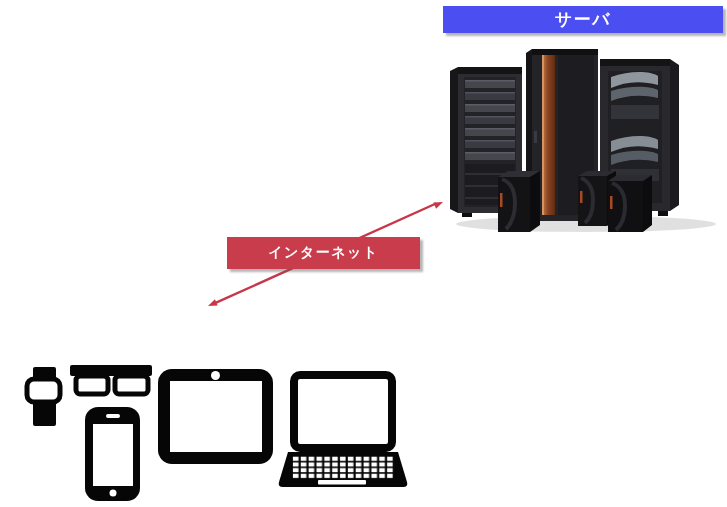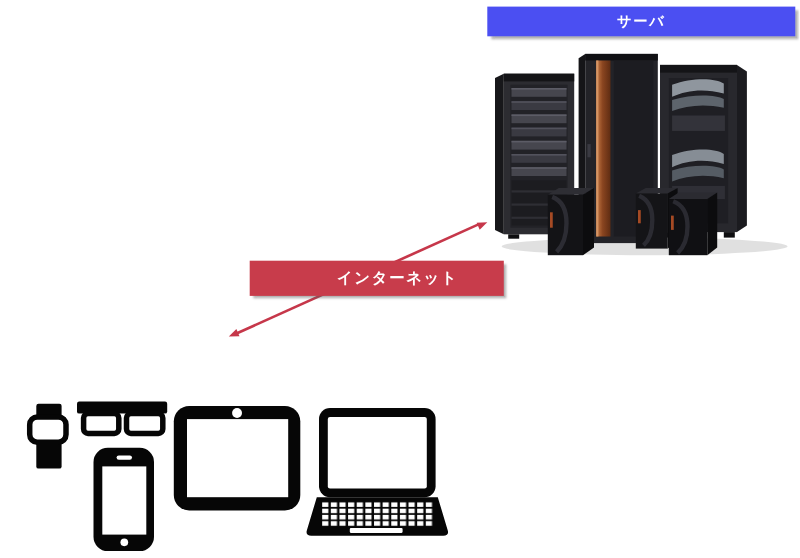--- a/index.html
+++ b/index.html
@@ -7,22 +7,22 @@
     position:relative; width:727px; height:507px; background:#fff;
     overflow:hidden; font-family:"Liberation Sans","DejaVu Sans",sans-serif;
   }
   .label {
     position:absolute; display:flex; align-items:center; justify-content:center;
     color:#fff; font-weight:bold; letter-spacing:1.5px;
     box-shadow:3px 3px 2px rgba(90,90,90,0.45);
   }
   .label-blue { background:var(--label-blue,#4b4ff2); }
   .label-red  { background:var(--label-red,#c83c4b); }
-  #server-label   { left:443px; top:6px;   width:280px; height:27px; font-size:13px; z-index:1; }
-  #internet-label { left:227px; top:237px; width:193px; height:32px; font-size:14px; z-index:3;padding-left:38px; }
+  #server-label   { left:443px; top:6px;   width:280px; height:27px; font-size:17px; z-index:1; }
+  #internet-label { left:227px; top:237px; width:193px; height:32px; font-size:14px; z-index:3; }
   #client-label   { left:70px;  top:308px; width:272px; height:31px; font-size:14px; z-index:1; }
   #server-art { position:absolute; left:438px; top:45px; z-index:0; }
   #arrow-layer { position:absolute; left:0; top:0; z-index:2; pointer-events:none; }
   #devices-art { position:absolute; left:22px; top:360px; z-index:1; }
 </style>
 </head>
 <body>
 
 <div class="canvas">
 

